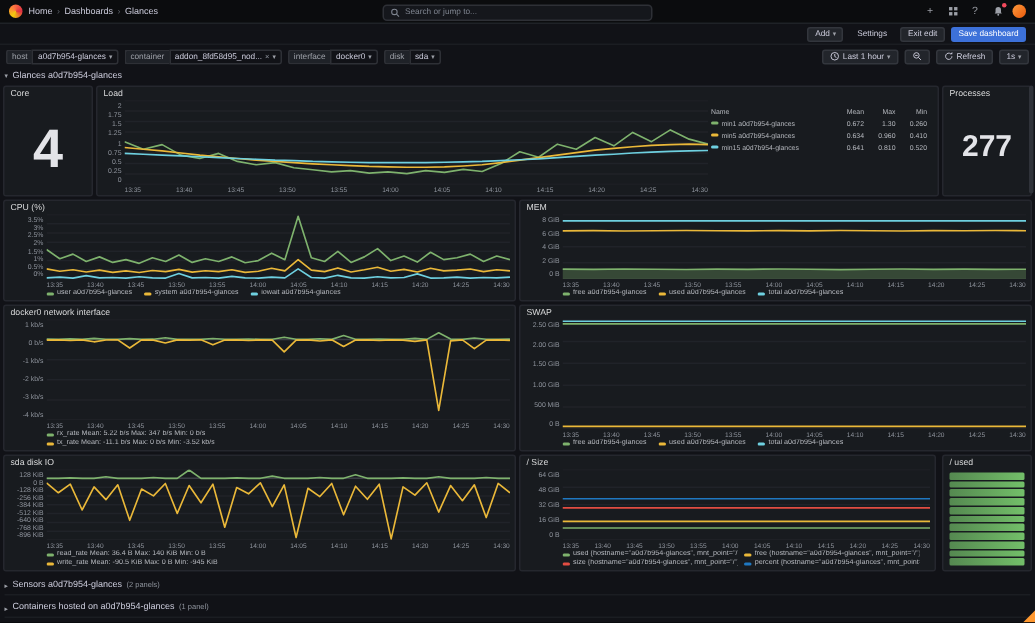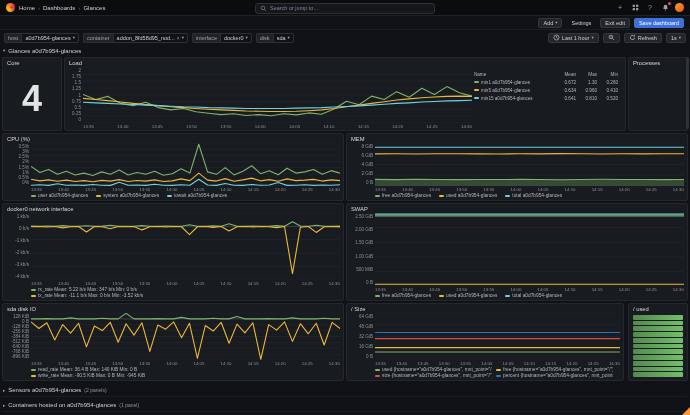--- a/index.html
+++ b/index.html
@@ -256,20 +256,21 @@
             <div class="lt-cell num">0.641</div>
             <div class="lt-cell num">0.810</div>
             <div class="lt-cell num">0.520</div>
           </div>
         </div>
     </div>
   </section>
 
   <section class="panel" style="left:628px;top:57px;width:60px;height:74px">
     <header class="p-title">Processes</header>
+    <div class="stat stat-md">277</div>
   </section>
 
   <section class="panel" style="left:2px;top:133px;width:342px;height:68px">
     <header class="p-title">CPU (%)</header>
     <div class="graph">
       <div class="yaxis">
           <div>3.5%</div>
           <div>3%</div>
           <div>2.5%</div>
           <div>2%</div>

